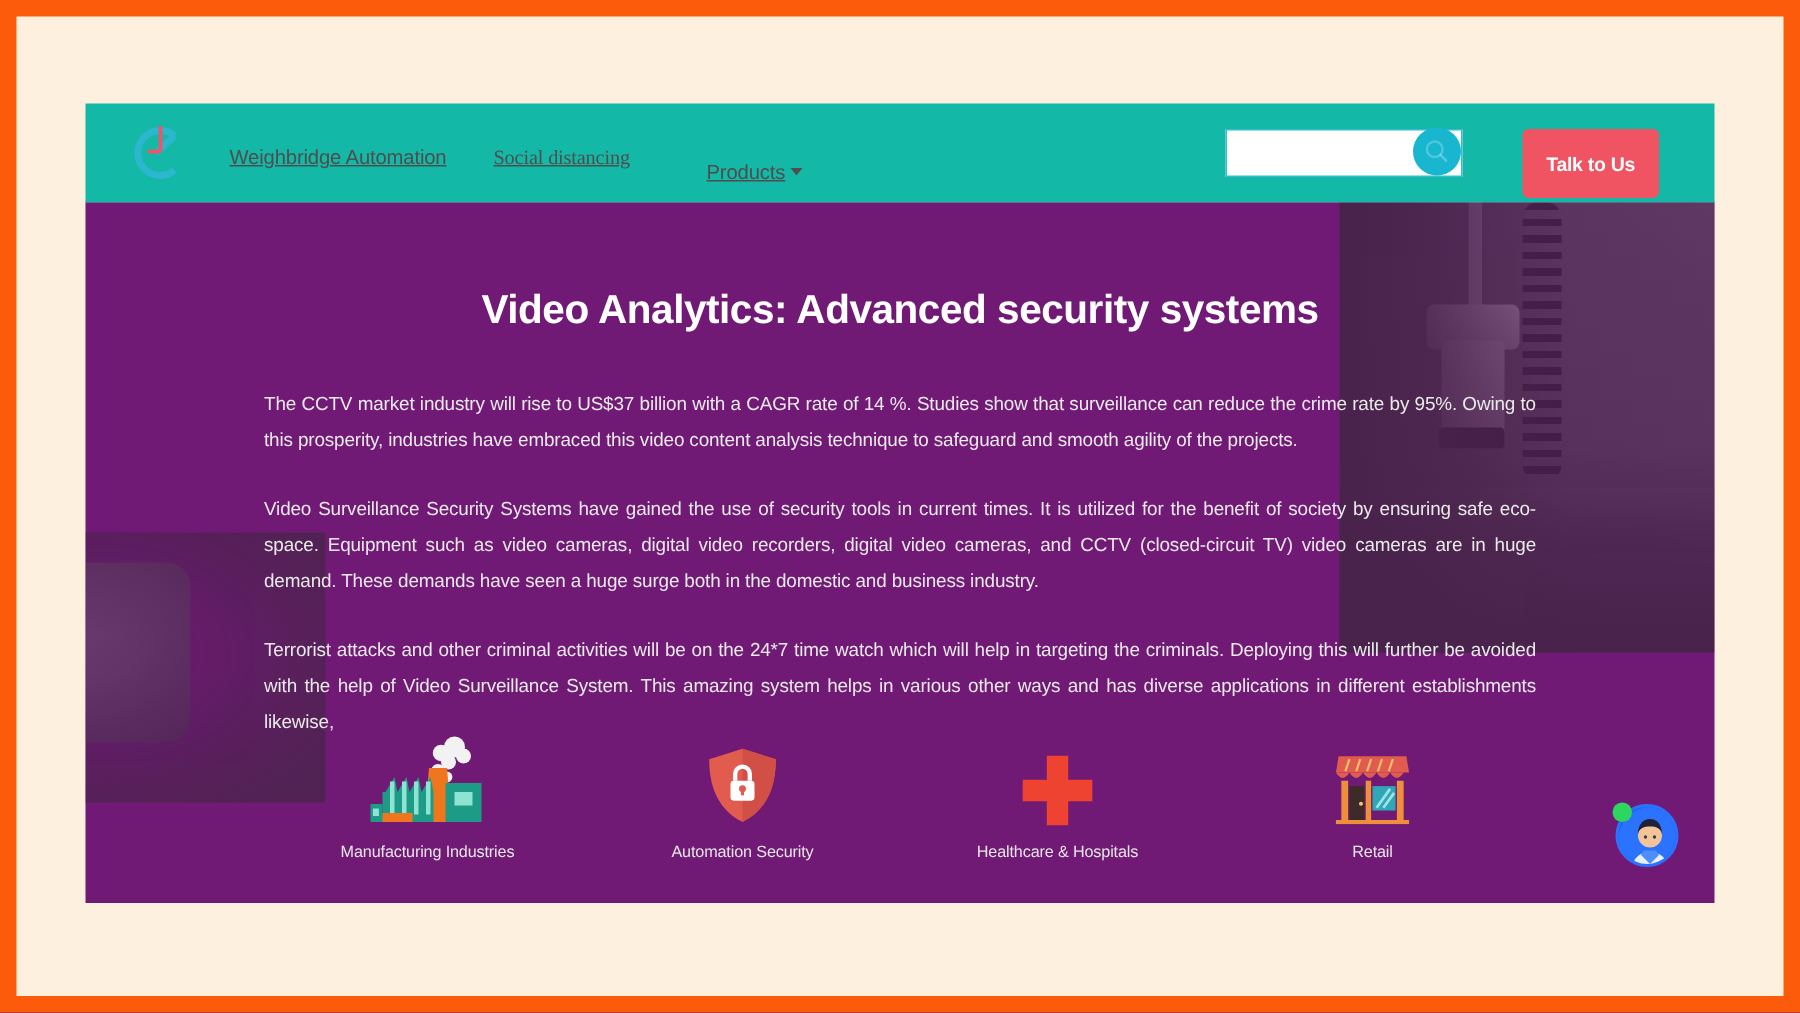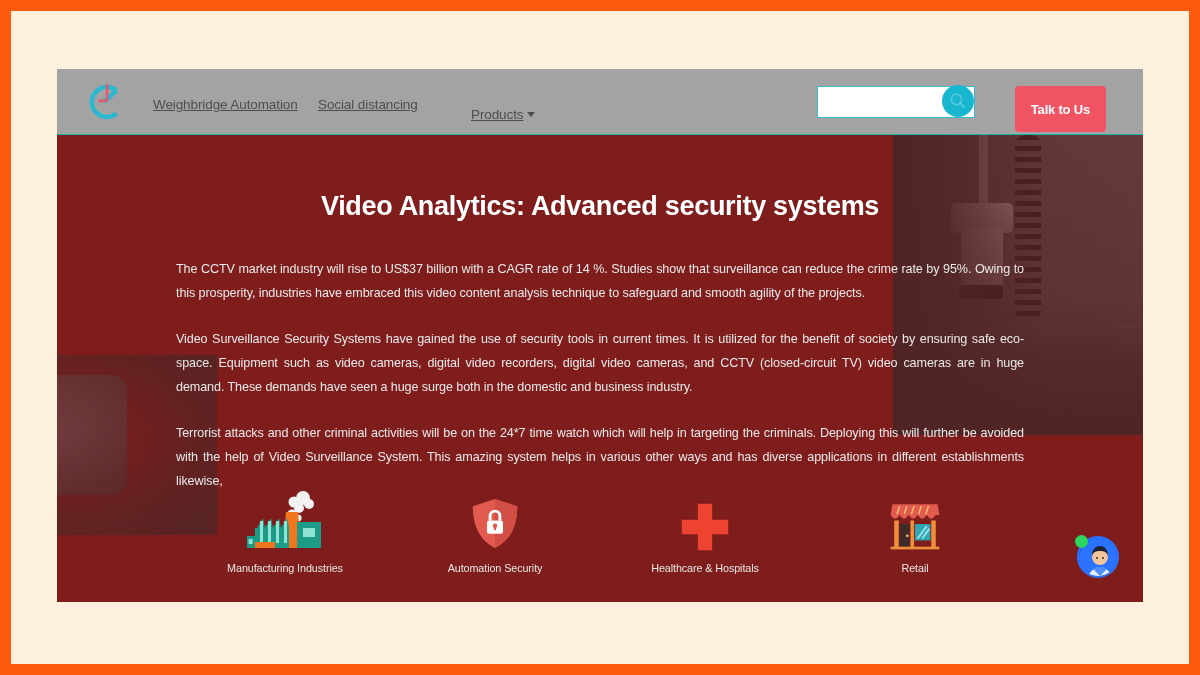--- a/index.html
+++ b/index.html
@@ -31,21 +31,21 @@
     left: 46px;
     top: 58px;
     width: 1086px;
     height: 533px;
   }
 
   
   #site-header {
     position: relative;
     height: 66px;
-    background: #a3a3a3;
+    background: #14b8a6;
     border-bottom: 1px solid #14b8a6;
   }
 
   #logo {
     position: absolute;
     left: 26px;
     top: 12px;
     width: 42px;
     height: 42px;
   }
@@ -61,21 +61,21 @@
     position: absolute;
     color: #4E4E4E;
     font-size: 13.5px;
     white-space: nowrap;
     letter-spacing: -0.1px;
   }
   .nav-item.lower { top: 28px; }
   .nav-item.upper { top: 38px; }
 
   #nav-weighbridge { left: 0px; }
-  #nav-social     { left: 165px; }
+  #nav-social     { left: 176px; font-family: Liberation Serif, serif; }
   #nav-products   { left: 318px; }
   #nav-contact    { left: 381px; margin-top: 36px; }
 
   .caret {
     display: inline-block;
     width: 0; height: 0;
     margin-left: 4px;
     border-left: 4px solid transparent;
     border-right: 4px solid transparent;
     border-top: 5px solid #4E4E4E;
@@ -128,21 +128,21 @@
     font-weight: bold;
     font-family: "Liberation Sans", sans-serif;
     cursor: pointer;
     letter-spacing: -0.2px;
   }
 
   
   #hero {
     position: relative;
     height: 467px;
-    background: #7f1d1d;
+    background: #701a75;
     overflow: hidden;
   }
 
   
   #hero-photo {
     position: absolute;
     right: 0; top: 0;
     width: 250px; height: 300px;
     opacity: 0.55;
     pointer-events: none;

